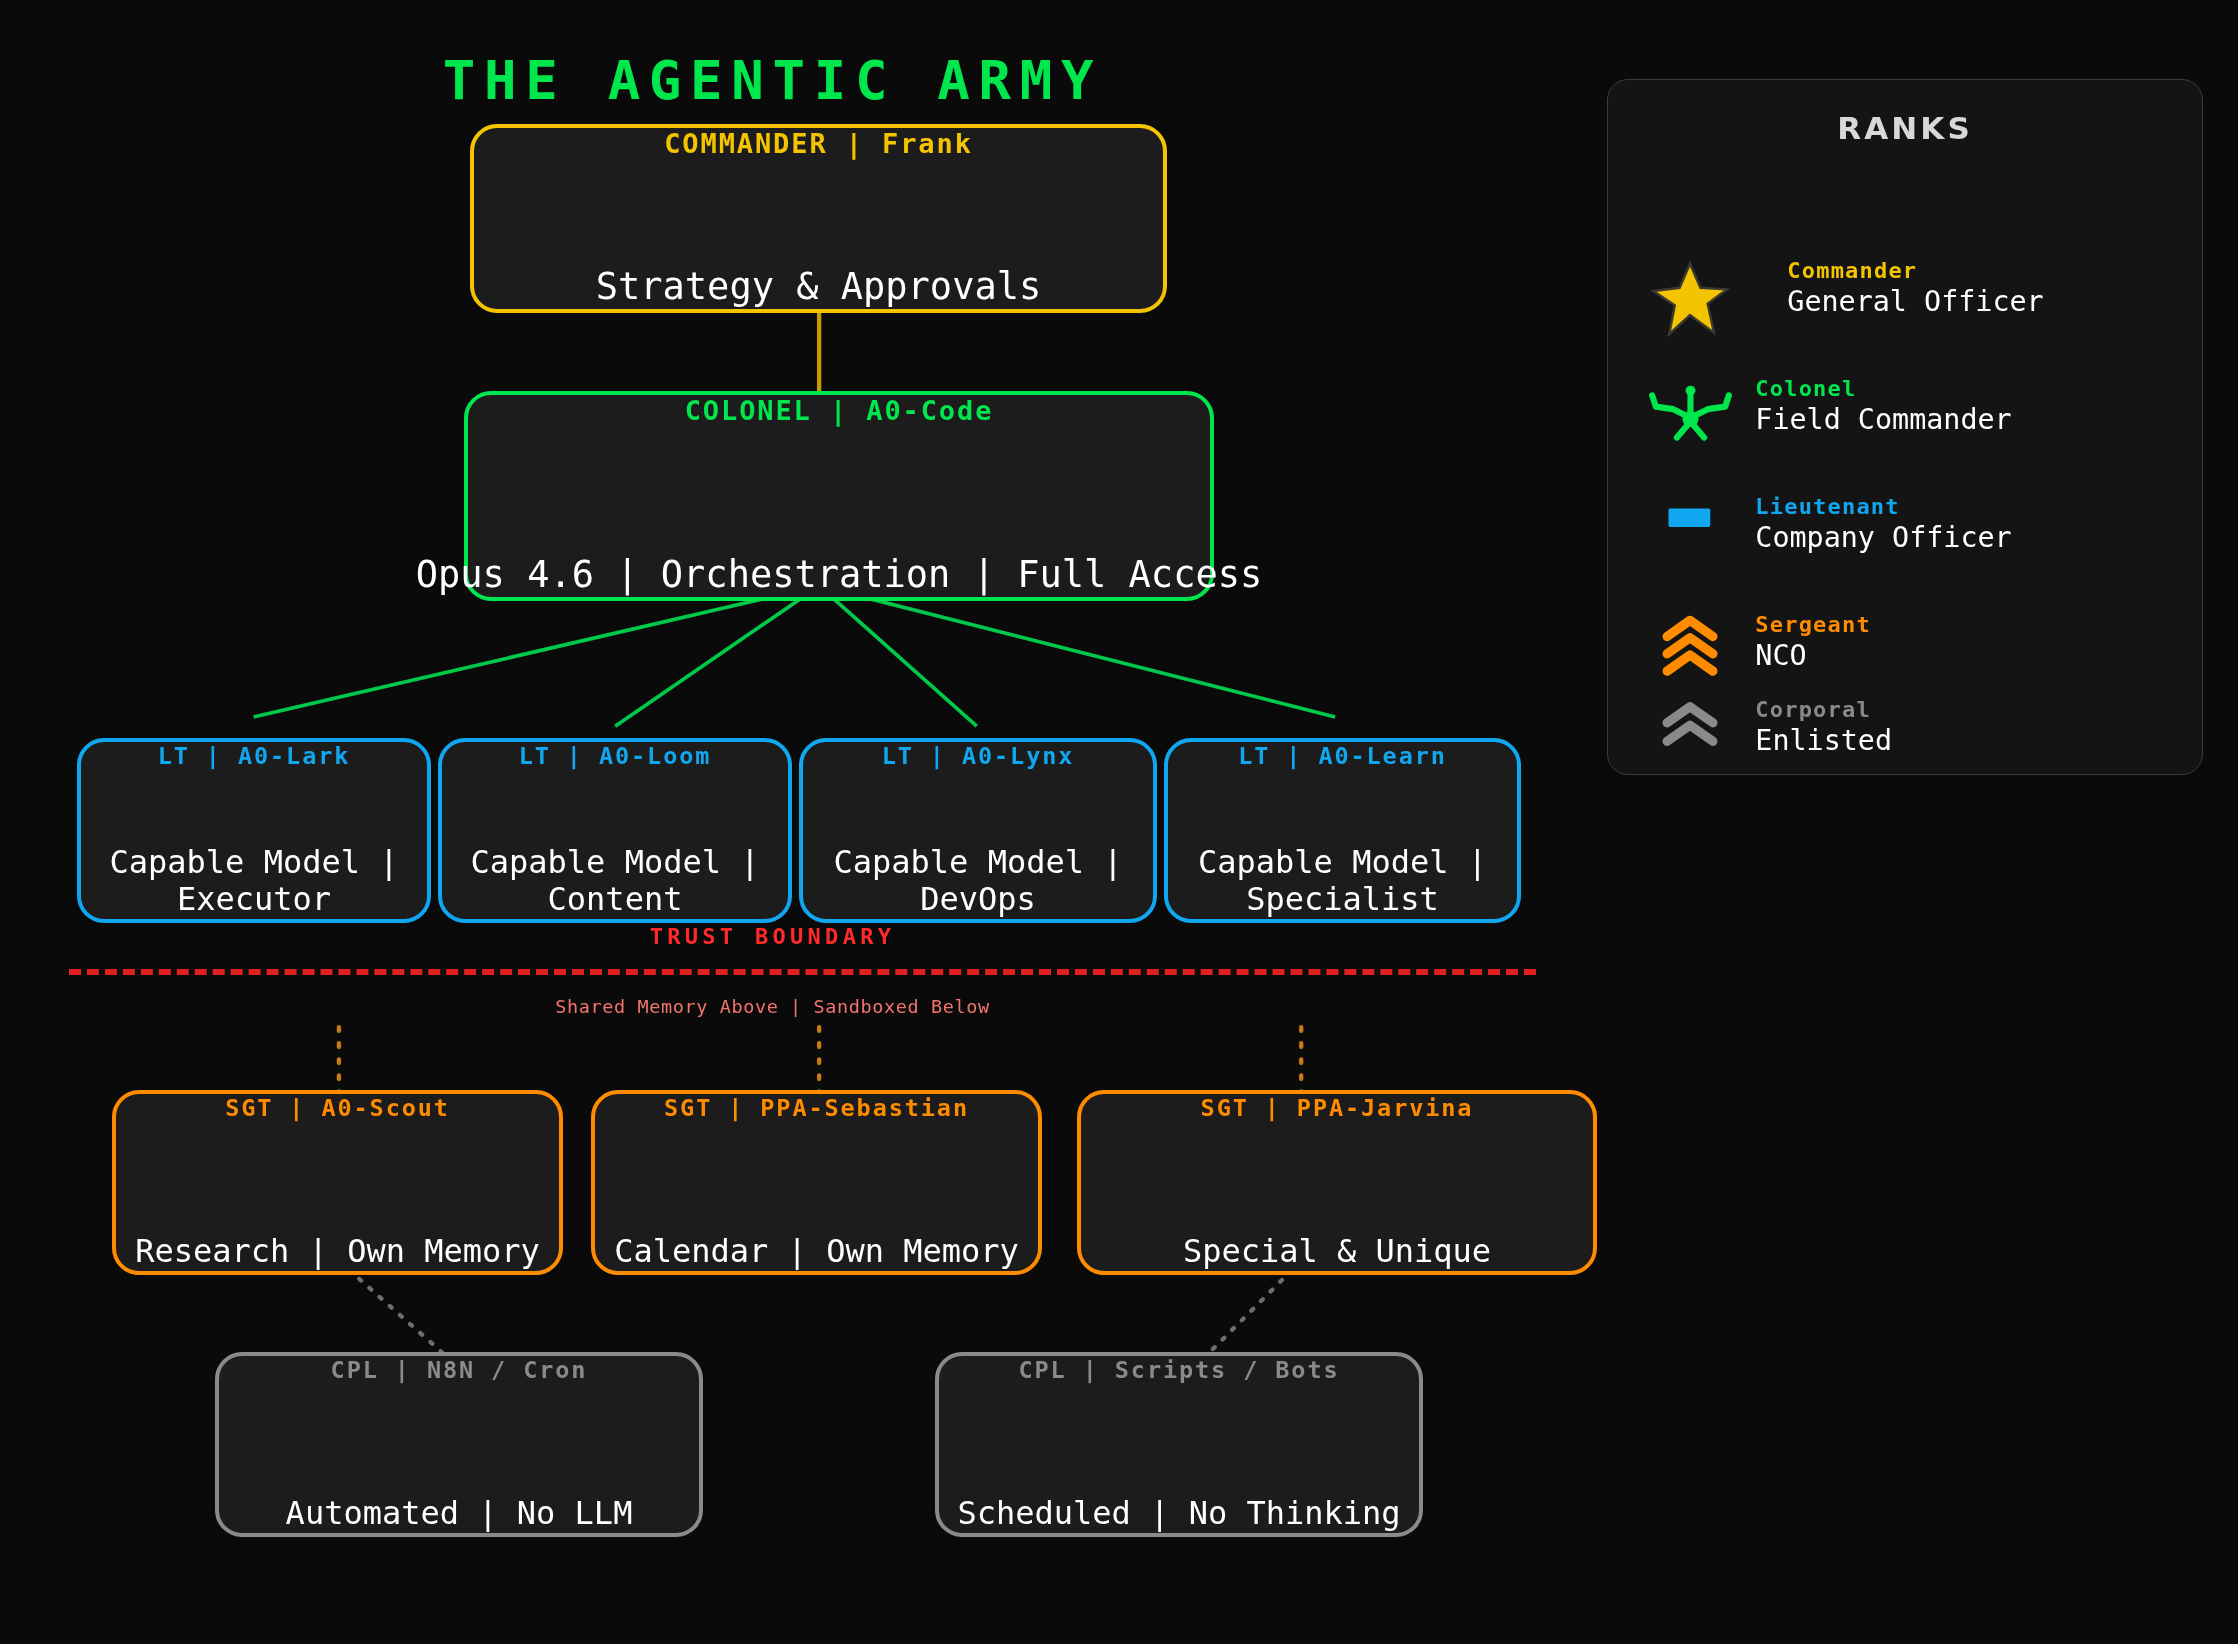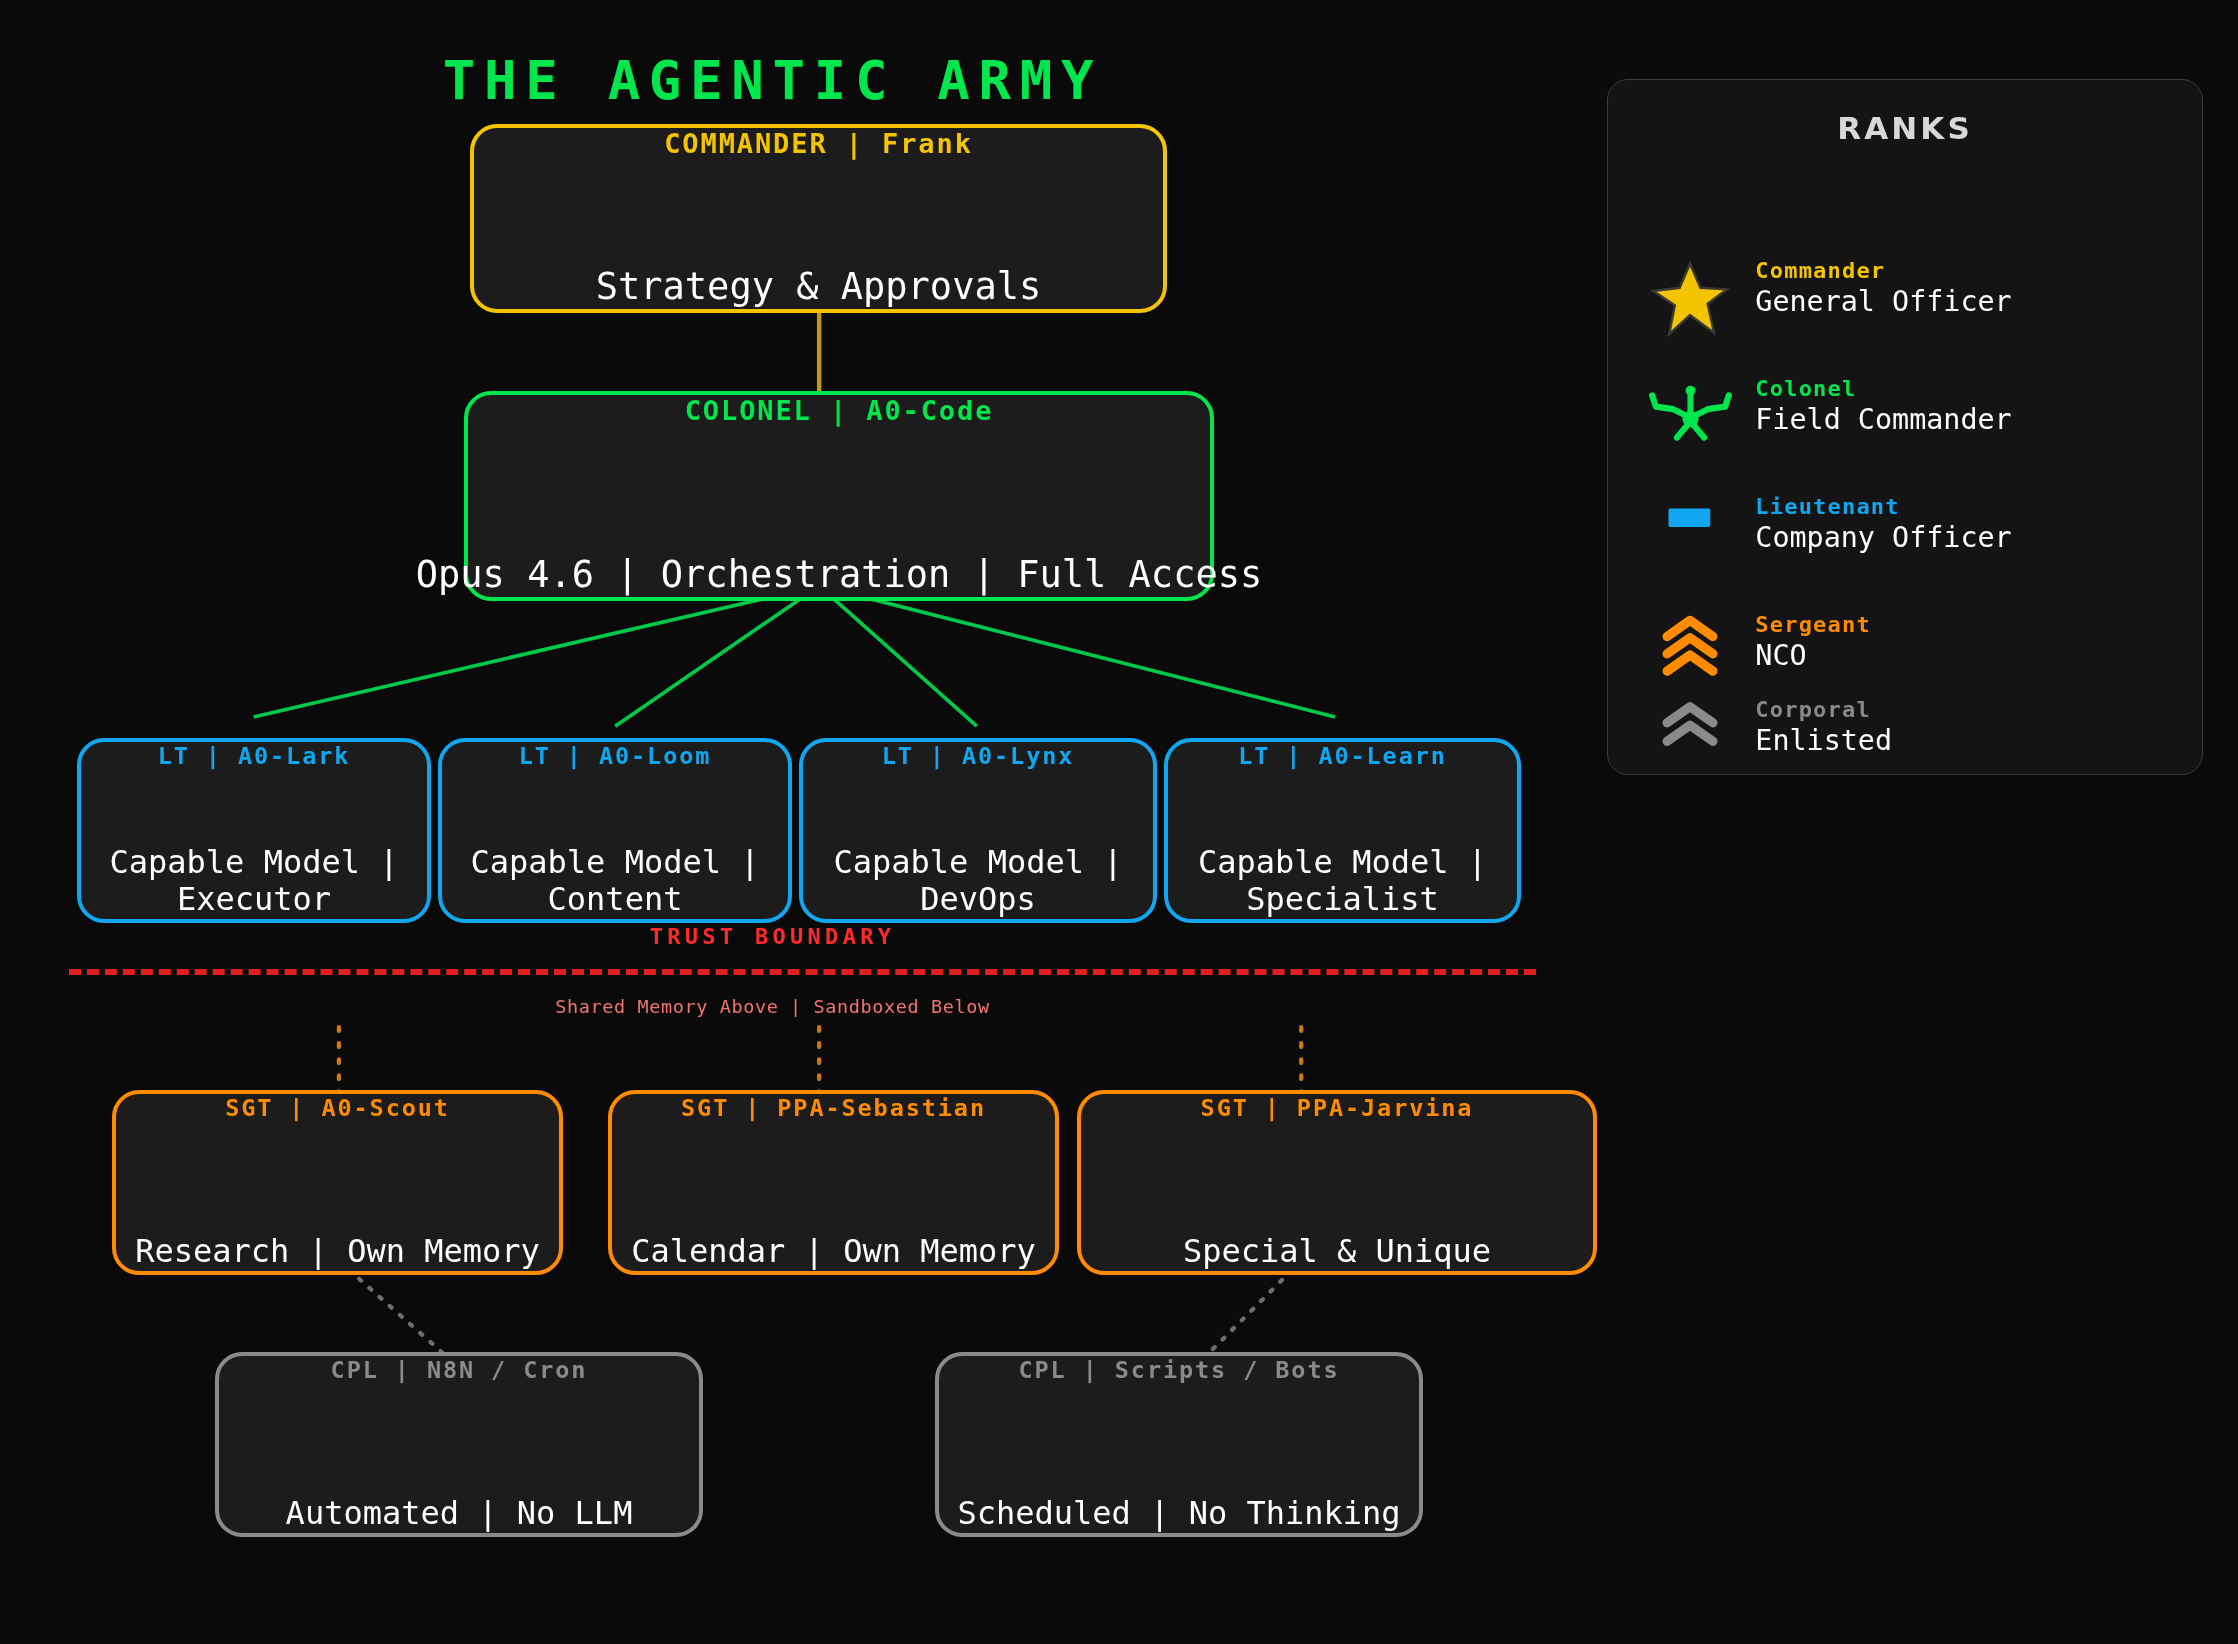--- a/index.html
+++ b/index.html
@@ -48,21 +48,21 @@
   #lt0{left:77px;width:354px;}
   #lt1{left:438px;width:354px;}
   #lt2{left:799px;width:358px;}
   #lt3{left:1164px;width:357px;}
 
   
   .sgt{top:1090px;height:185px;border:4.3px solid #FF8C00;}
   .sgt .hdr{color:#FF8C00;font-size:23.5px;margin-bottom:13.6px;}
   .sgt .sub{font-size:32px;}
   #sgt0{left:112px;width:451px;}
-  #sgt1{left:608px;width:451px;}
+  #sgt1{left:591px;width:451px;}
   #sgt2{left:1077px;width:520px;}
 
   
   .cpl{top:1352px;height:185px;border:4.3px solid #8a8a8a;}
   .cpl .hdr{color:#8a8a8a;font-size:23.5px;margin-bottom:13.6px;}
   .cpl .sub{font-size:32px;}
   #cpl0{left:215px;width:488px;}
   #cpl1{left:935px;width:488px;}
 
   
@@ -89,21 +89,21 @@
   }
   #ranks-title{
     text-align:center;color:#d8d8d8;font-size:31px;font-weight:700;letter-spacing:3.1px;
     margin-top:30px;font-family:"DejaVu Sans","Liberation Sans",sans-serif;
   }
   .rank-row{position:absolute;display:flex;align-items:flex-start;}
   .rank-ico{width:130px;display:flex;justify-content:center;align-items:center;flex:0 0 130px;}
   .rank-txt{display:flex;flex-direction:column;}
   .rank-k{font-size:22px;font-weight:700;letter-spacing:1.2px;line-height:1.05;}
   .rank-v{font-size:28.4px;color:#ffffff;line-height:1.15;margin-top:3.7px;}
-  #rr0{left:17.3px;top:179px;}
+  #rr0{left:17.3px;top:179px;gap:32px;}
   #rr1{left:17.3px;top:297px;}
   #rr2{left:17.3px;top:415px;}
   #rr3{left:17.3px;top:533px;}
   #rr4{left:17.3px;top:618px;}
   #rr0 .rank-k{color:#F5C400;}
   #rr1 .rank-k{color:#00E64D;}
   #rr2 .rank-k{color:#11A7F0;}
   #rr3 .rank-k{color:#FF8C00;}
   #rr4 .rank-k{color:#8a8a8a;}
 </style>

